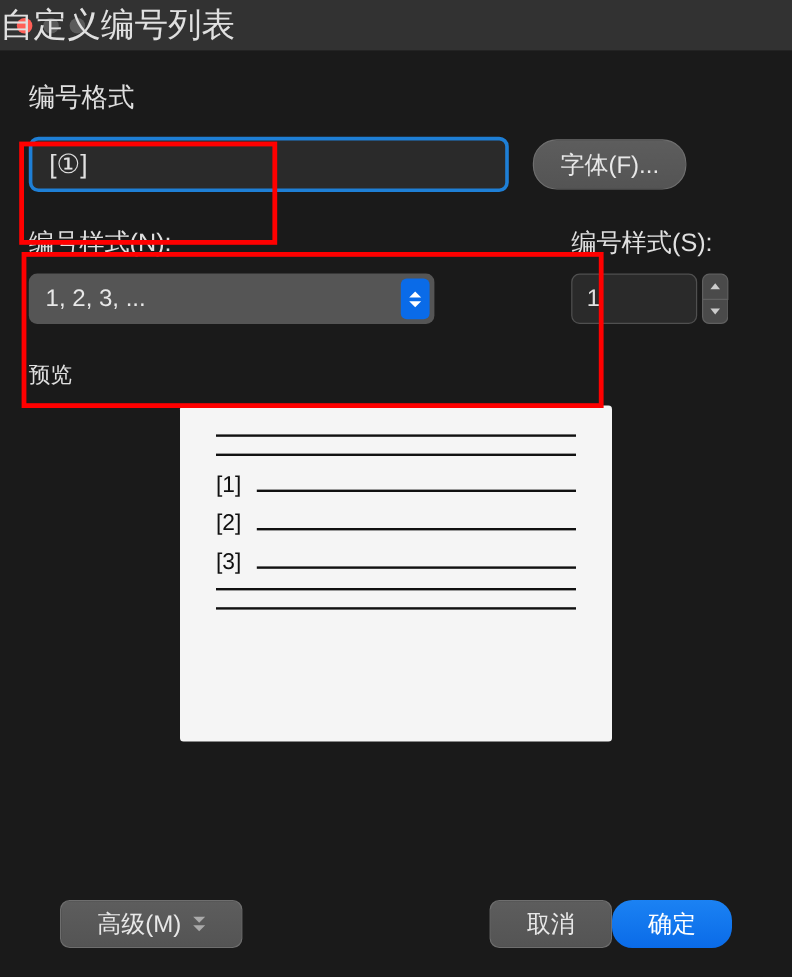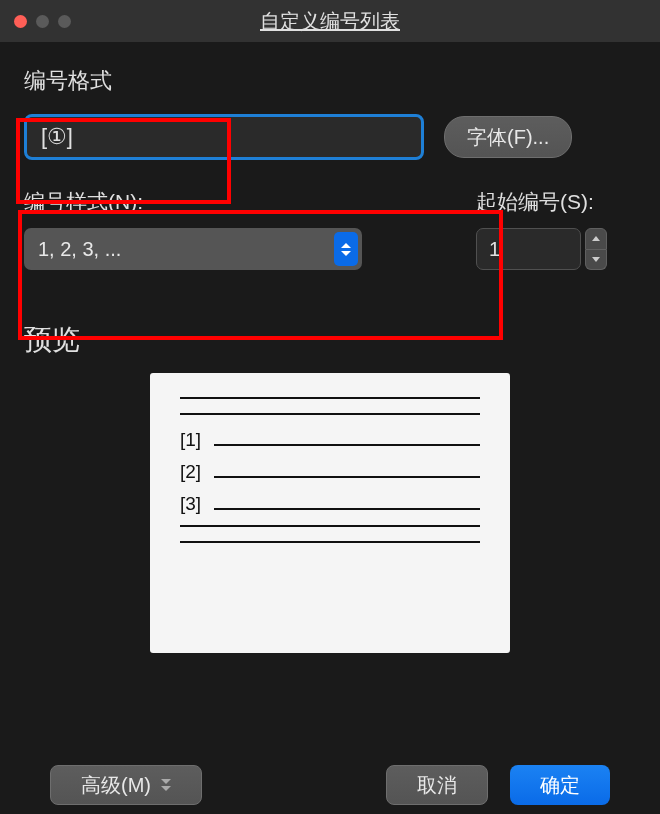--- a/index.html
+++ b/index.html
@@ -40,29 +40,27 @@
       height: 13px;
       border-radius: 50%;
     }
     .tl-close { background: #ff5f57; }
     .tl-min { background: #5a5a5a; }
     .tl-max { background: #5a5a5a; }
     .title {
       position: absolute;
       left: 0;
       right: 0;
-      text-align: center;
-      font-size: 20px;
+      font-size: 28px;
       color: #e0e0e0;
       pointer-events: none;
-      text-decoration: underline;
     }
     .content {
       flex: 1;
-      padding: 24px 24px 9px 24px;
+      padding: 24px 24px 24px 24px;
       display: flex;
       flex-direction: column;
     }
     .section-label {
       font-size: 22px;
       color: #e0e0e0;
       margin-bottom: 18px;
     }
     .row {
       display: flex;
@@ -211,23 +209,22 @@
     .stepper-btn::before {
       content: '';
       width: 0;
       height: 0;
       border-left: 4px solid transparent;
       border-right: 4px solid transparent;
     }
     .stepper-btn.up::before { border-bottom: 5px solid #ccc; }
     .stepper-btn.down::before { border-top: 5px solid #ccc; }
     .preview-label {
-      font-size: 28px;
+      font-size: 18px;
       margin-bottom: 14px;
-      margin-top: 21px;
     }
     .preview-area {
       align-self: center;
       width: 360px;
       height: 280px;
       background: #f5f5f5;
       border-radius: 3px;
       padding: 24px 30px;
     }
     .preview-line {
@@ -248,21 +245,20 @@
     }
     .preview-rule-full {
       height: 2px;
       background: #111;
       margin-bottom: 14px;
     }
     .spacer { flex: 1; }
     .button-bar {
       display: flex;
       align-items: center;
-      gap: 22px;
       padding: 0 26px 0 26px;
       margin-top: 18px;
     }
     .btn {
       height: 40px;
       padding: 0 30px;
       border-radius: 8px;
       font-size: 20px;
       cursor: pointer;
       border: none;
@@ -292,20 +288,21 @@
     .btn-dark .dd::after { border-top: 5px solid #aaa; }
     .btn-cancel {
       background: linear-gradient(#5d5d5d, #545454);
       border: 1px solid #6e6e6e;
       color: #e8e8e8;
       font-family: Liberation Serif, serif;
     }
     .btn-primary {
       background: linear-gradient(#1b82f3, #0a6be8);
       color: white;
+      border-radius: 17px;
     }
     .button-bar .gap { flex: 1; }
   </style>
 </head>
 <body>
 
 <div class="window">
   <div class="titlebar">
     <div class="traffic-lights">
       <div class="tl tl-close"></div>
@@ -327,21 +324,21 @@
       <div class="style-col">
         <span class="sub-label">编号样式(N):</span>
         <div class="select-wrap">
           <select class="number-style">
             <option>1, 2, 3, ...</option>
           </select>
           <div class="select-arrows"></div>
         </div>
       </div>
       <div class="start-col">
-        <span class="sub-label">起始编号(S):</span>
+        <span class="sub-label">编号样式(S):</span>
         <div class="start-input-wrap">
           <input class="start-input" type="text" value="1" style="">
           <div class="stepper">
             <button class="stepper-btn up"></button>
             <button class="stepper-btn down"></button>
           </div>
         </div>
       </div>
     </div>
 

